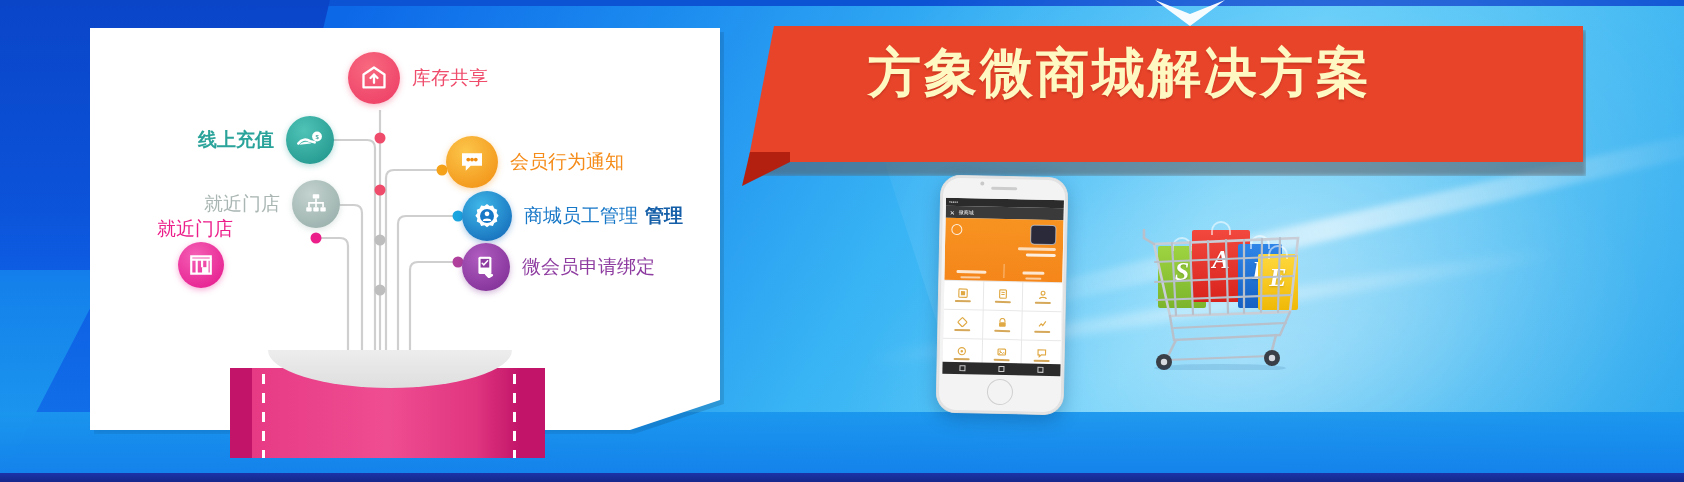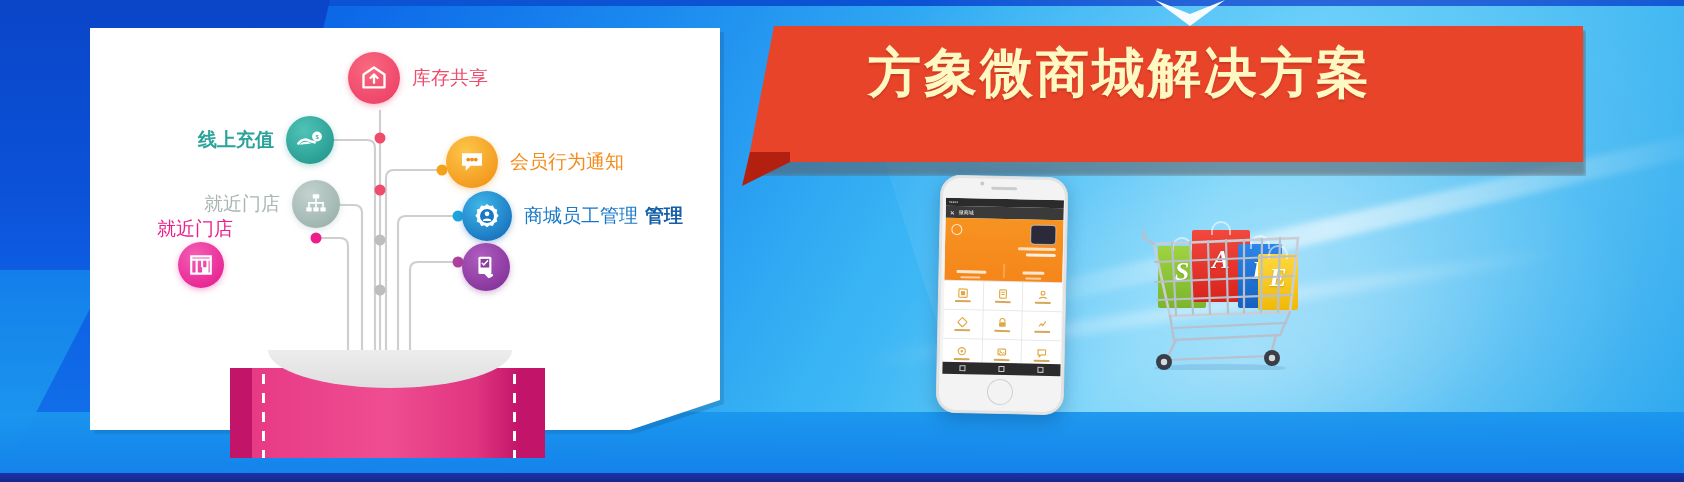--- a/index.html
+++ b/index.html
@@ -381,20 +381,21 @@
 
     <div class="node right" style="left:372px; top:215px;">
       <div class="circ" style="width:48px;height:48px;background:radial-gradient(circle at 38% 30%, #b05cc0, #7a2a90);box-shadow:0 2px 6px rgba(122,42,144,0.35);">
         <svg width="26" height="26" viewBox="0 0 24 24">
             <rect x="5" y="2.5" width="12" height="16" rx="1.4" fill="#fff"></rect>
             <rect x="7" y="4.5" width="8" height="8" fill="#8e3ca0"></rect>
             <path d="M8.5 8.5 L10 10 L13.5 6.2" stroke="#fff" stroke-width="1.4" fill="none" stroke-linecap="round"></path>
             <path d="M13 14.5 c0-1.4 2-1.4 2 0 v3 l2.8 1 c1 .4 1 1.6 .2 2.1 l-2.6 1.5 c-.6 .3-1.3 .2-1.8-.3 l-2.4-2.6 c-.8-.9 .3-2.1 1.3-1.5 l.5 .3 Z" fill="#fff"></path>
           </svg>
       </div>
+      <span class="node-label" style="color:#8e3ca0;">微会员申请绑定</span>
     </div>
 
     <div class="pocket-body"></div>
     <div class="pocket-dash-l"></div>
     <div class="pocket-dash-r"></div>
 
     <div class="pocket-flap2"></div>
   </div>
 
   <div class="banner-shadow"></div>

